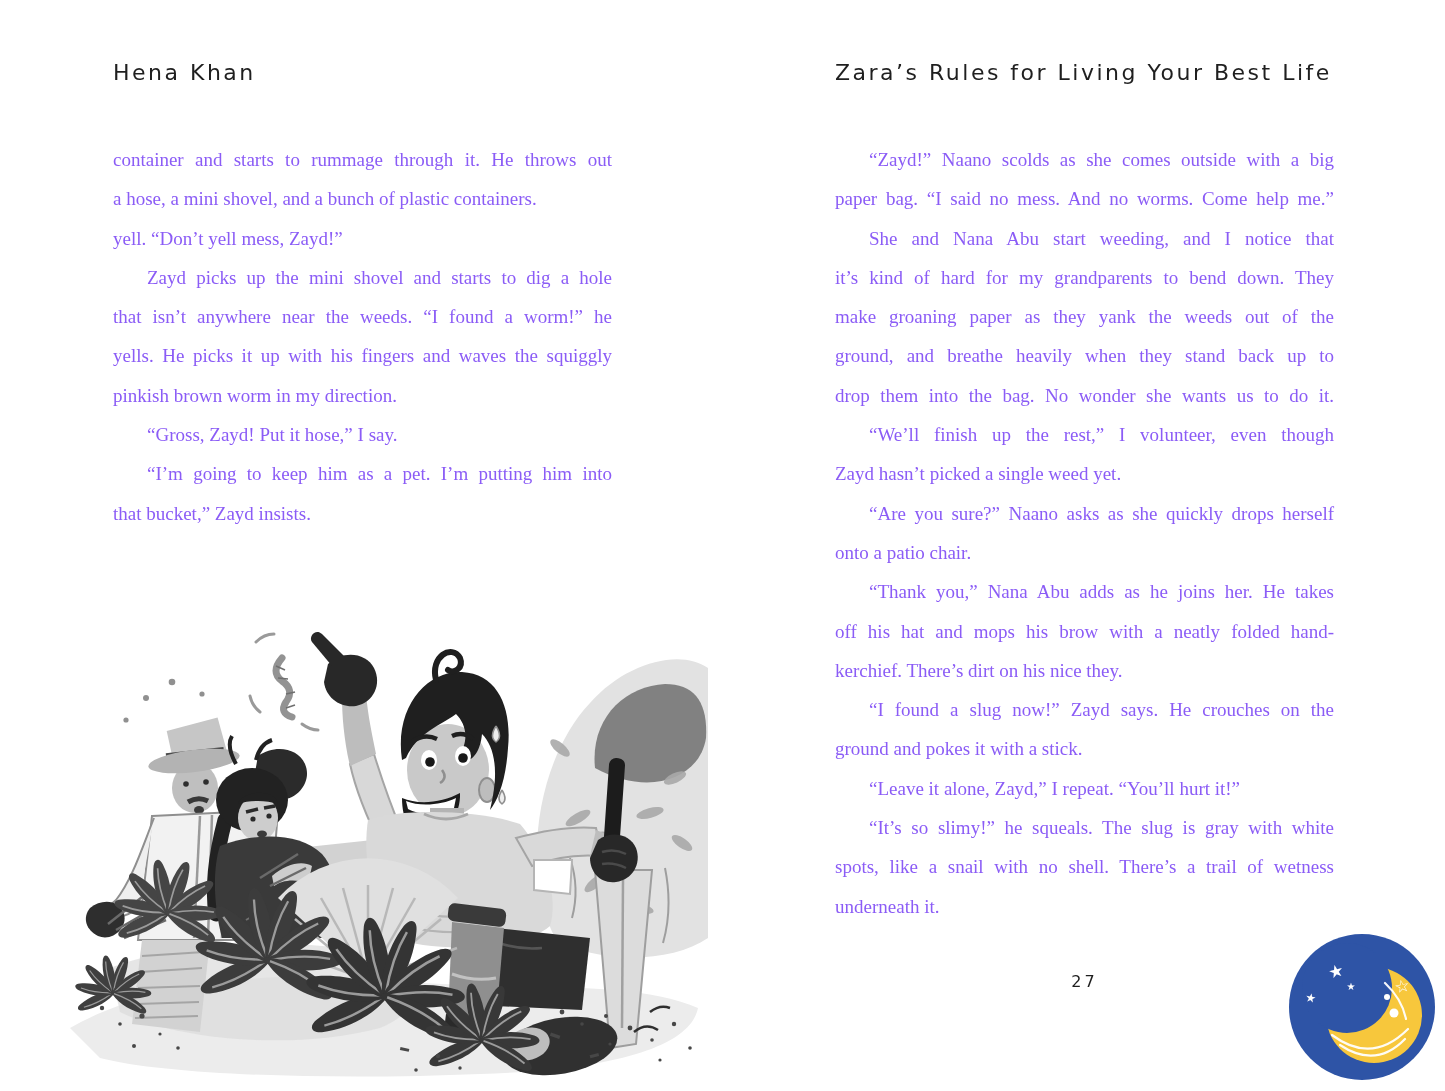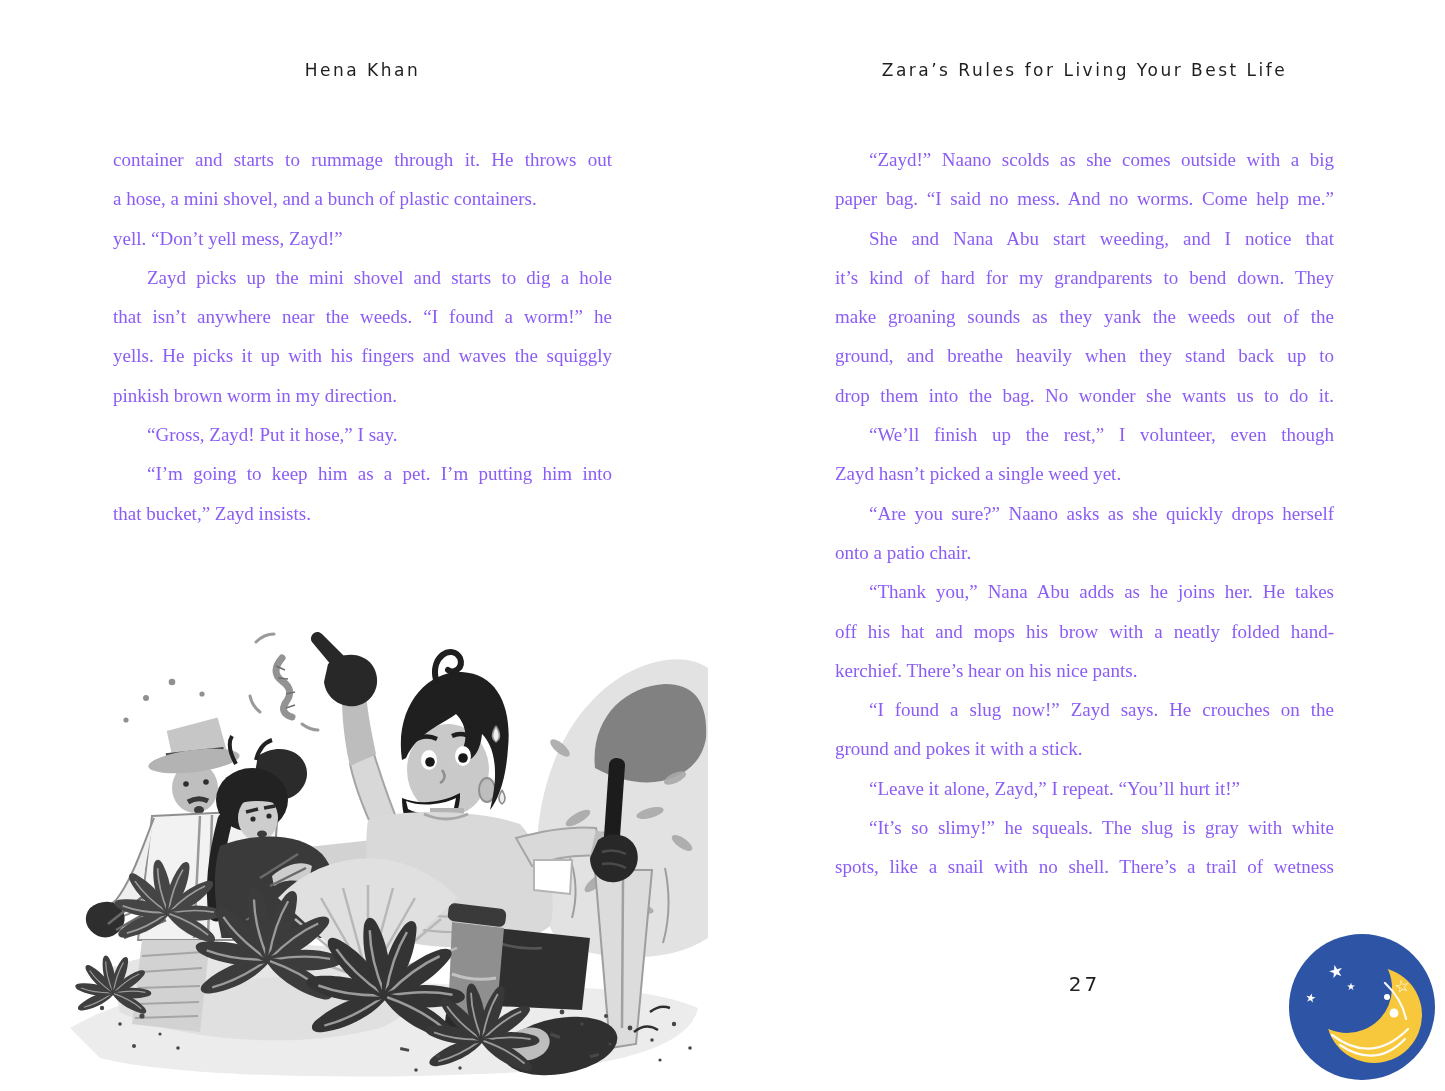--- a/index.html
+++ b/index.html
@@ -6,34 +6,34 @@
   .canvas {
     position:relative; width:1445px; height:1091px; background:#ffffff;
     font-family:"Liberation Serif", serif; color:#1b1b1b; overflow:hidden;
   }
   .page { position:absolute; top:0; height:1091px; }
   .page-left  { left:0;   width:722px; }
   .page-right { left:722px; width:723px; }
 
   .running-head {
     position:absolute; top:60px; left:113px; width:499px;
-    text-align:center; font-family:"DejaVu Sans", sans-serif;
-    font-size:17px; letter-spacing:2.5px; color:#1f1f1f; font-weight:500;
+    text-align:left; font-family:"DejaVu Sans", sans-serif;
+    font-size:22px; letter-spacing:2.5px; color:#1f1f1f; font-weight:500;
   }
   .text-col {
     position:absolute; top:140px; left:113px; width:499px;
     font-size:19px; line-height:39.3px; color:#8b5cf6;
   }
   .line { white-space:nowrap; text-align:left; text-align-last:left; }
   .line.just { text-align:justify; text-align-last:justify; }
   .line.indent { text-indent:34px;font-family:Liberation Serif, serif; }
 
   .page-number {
     position:absolute; top:972px; left:113px; width:499px; text-align:center;
-    font-family:"DejaVu Sans", sans-serif; font-size:20px; letter-spacing:3px;
+    font-family:"DejaVu Sans", sans-serif; font-size:16px; letter-spacing:3px;
     color:#1f1f1f; font-weight:500;
   }
 
   .illustration { position:absolute; left:50px; top:608px; width:660px; height:478px; }
   .logo { position:absolute; left:566px; top:933px; width:148px; height:148px; }
 </style>
 </head>
 <body>
 
 <div class="canvas">
@@ -282,35 +282,36 @@
   </section>
 
   <section class="page page-right">
     <div class="running-head">Zara’s Rules for Living Your Best Life</div>
 
     <div class="text-col">
         <div class="line just indent">“Zayd!” Naano scolds as she comes outside with a big</div>
         <div class="line just">paper bag. “I said no mess. And no worms. Come help me.”</div>
         <div class="line just indent">She and Nana Abu start weeding, and I notice that</div>
         <div class="line just">it’s kind of hard for my grandparents to bend down. They</div>
-        <div class="line just">make groaning sounds as they yank the weeds out of the</div>
+        <div class="line just">make groaning paper as they yank the weeds out of the</div>
         <div class="line just">ground, and breathe heavily when they stand back up to</div>
         <div class="line just">drop them into the bag. No wonder she wants us to do it.</div>
         <div class="line just indent">“We’ll finish up the rest,” I volunteer, even though</div>
         <div class="line">Zayd hasn’t picked a single weed yet.</div>
         <div class="line just indent">“Are you sure?” Naano asks as she quickly drops herself</div>
         <div class="line">onto a patio chair.</div>
         <div class="line just indent">“Thank you,” Nana Abu adds as he joins her. He takes</div>
         <div class="line just">off his hat and mops his brow with a neatly folded hand-</div>
-        <div class="line">kerchief. There’s hear on his nice pants.</div>
+        <div class="line">kerchief. There’s dirt on his nice they.</div>
         <div class="line just indent">“I found a slug now!” Zayd says. He crouches on the</div>
         <div class="line">ground and pokes it with a stick.</div>
         <div class="line indent">“Leave it alone, Zayd,” I repeat. “You’ll hurt it!”</div>
         <div class="line just indent">“It’s so slimy!” he squeals. The slug is gray with white</div>
         <div class="line just">spots, like a snail with no shell. There’s a trail of wetness</div>
+        <div class="line">underneath it.</div>
       </div>
 
     <div class="page-number">27</div>
 
     <svg class="logo" viewBox="0 0 148 148" role="img" aria-label="crescent moon logo">
       <circle cx="74" cy="74" r="73" fill="var(--logo-blue, #2E54A6)"></circle>
       <g>
         <circle cx="86" cy="82" r="48" fill="var(--logo-moon, #F7C73C)"></circle>
         <circle cx="59" cy="55" r="45" fill="var(--logo-blue, #2E54A6)"></circle>
         <g stroke="var(--logo-star, #FFFFFF)" stroke-width="2.2" fill="none" stroke-linecap="round" opacity="0.95">

